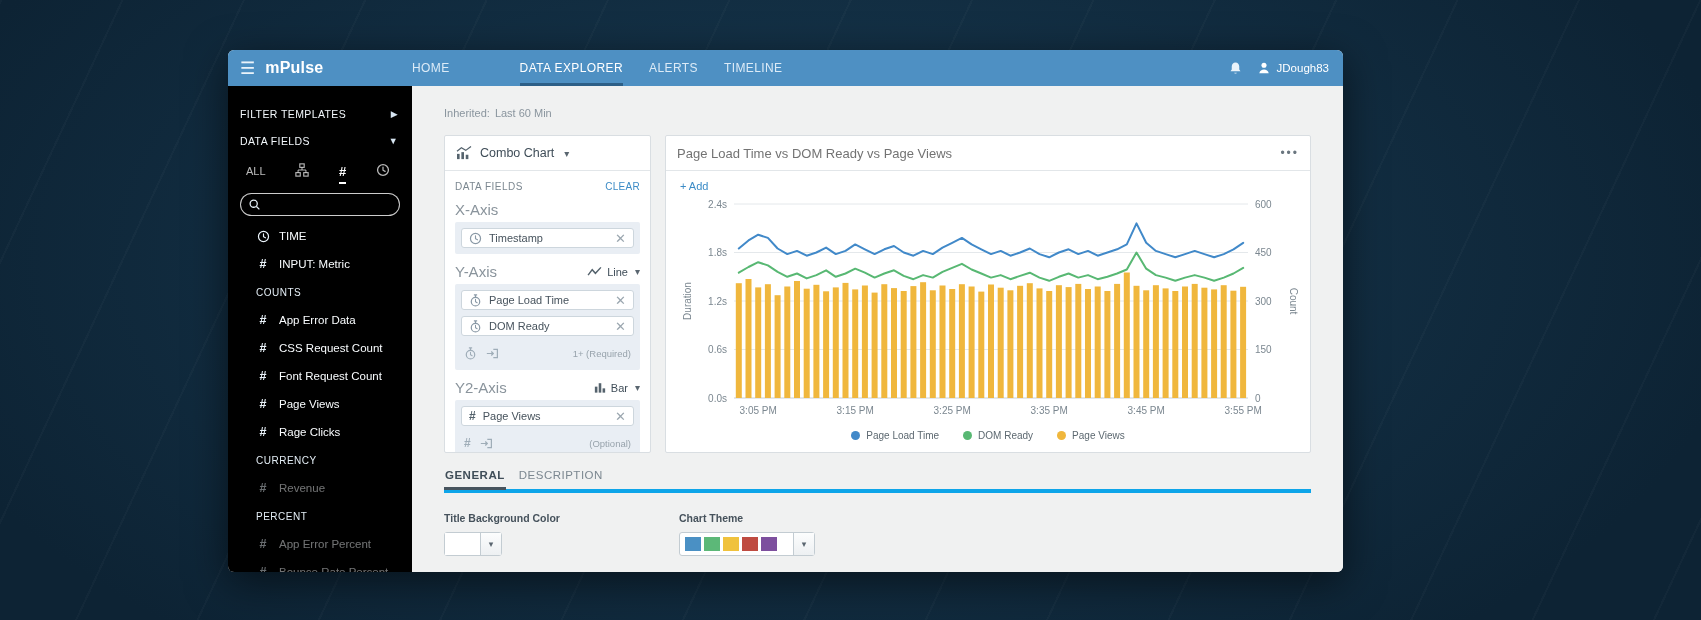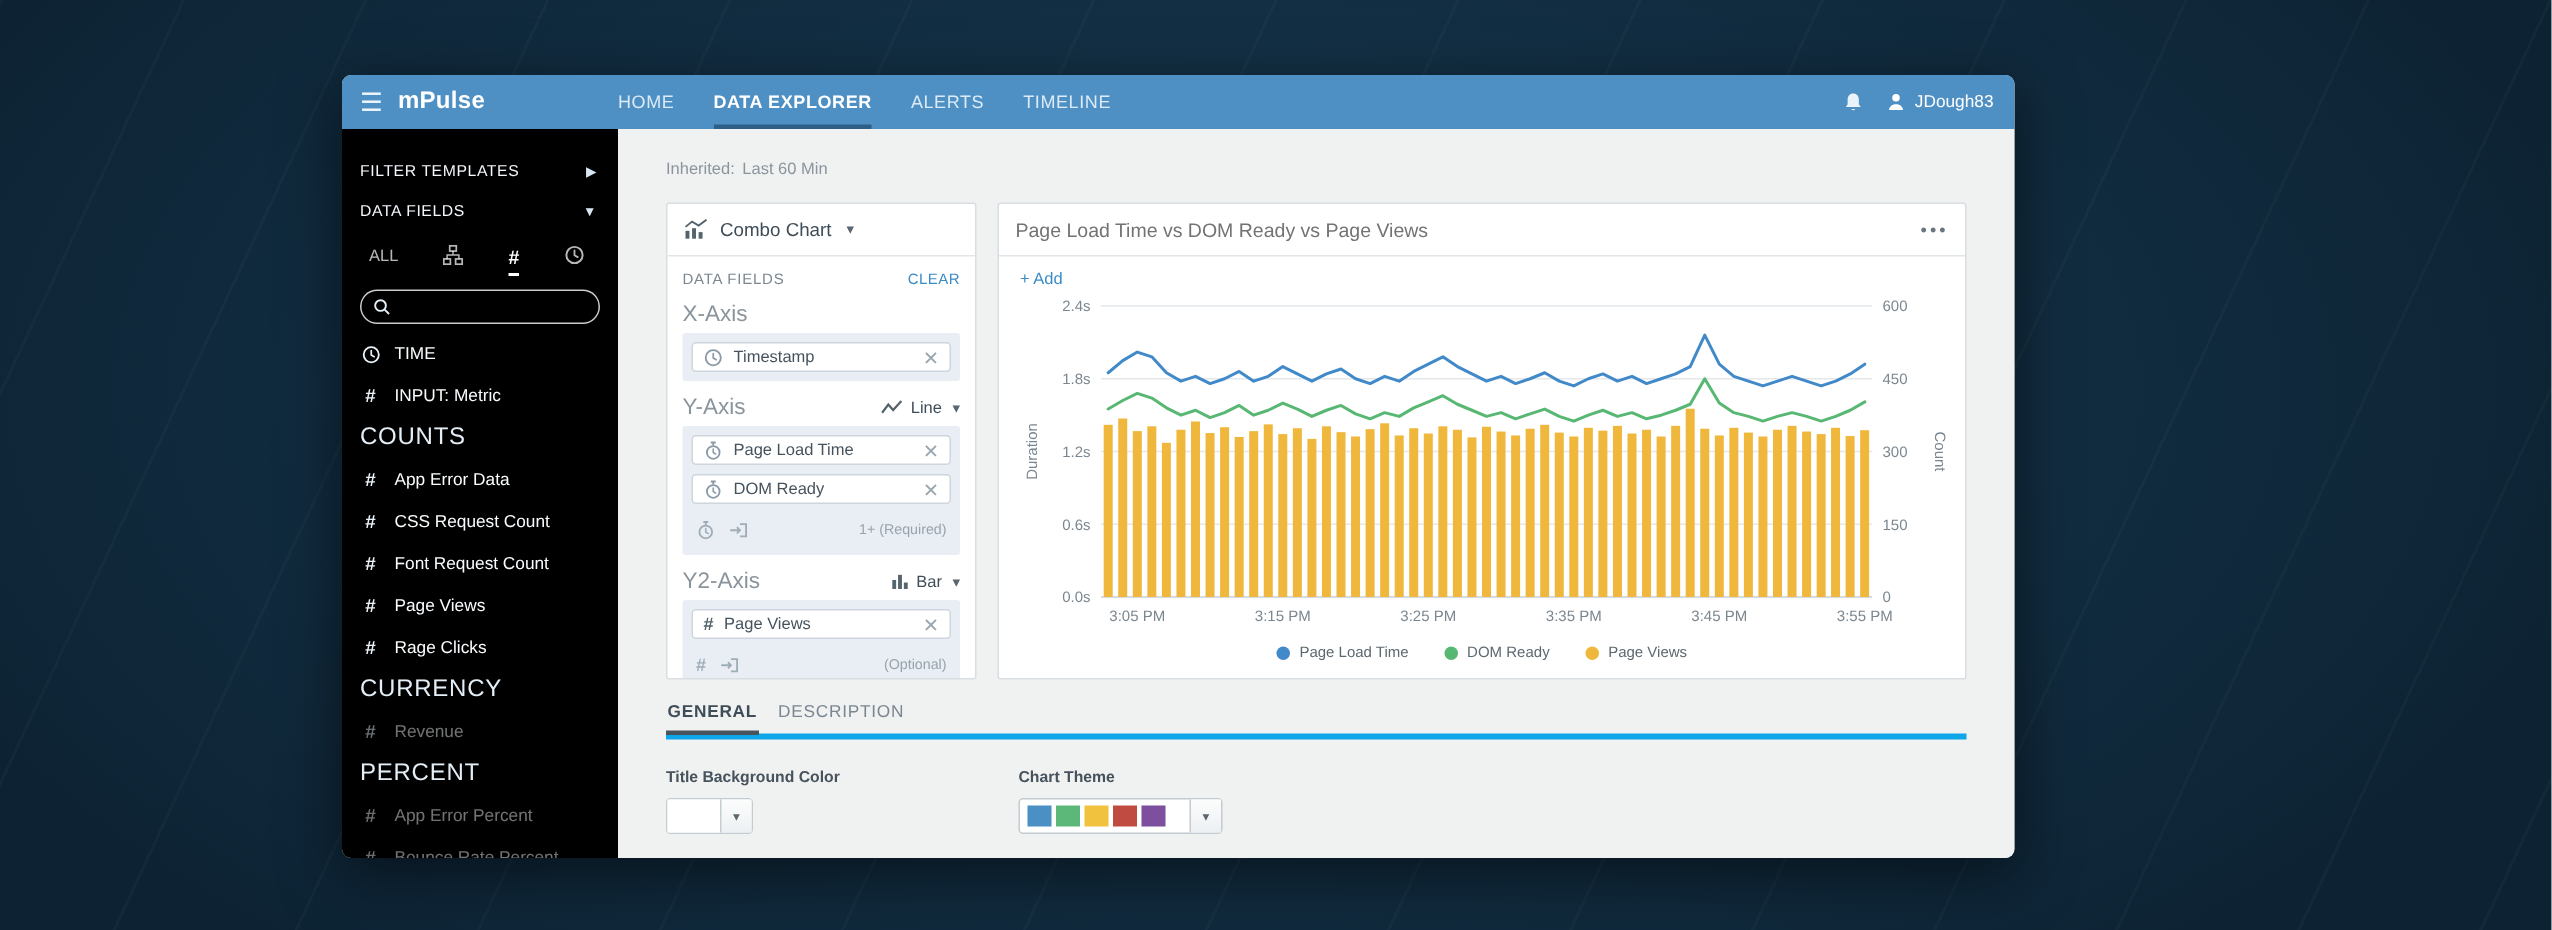--- a/index.html
+++ b/index.html
@@ -14,47 +14,47 @@
     overflow:hidden;box-shadow:0 10px 40px rgba(0,0,0,.55);background:#f0f1f1;display:flex;flex-direction:column;}
 
   
   .topnav{height:36px;flex:0 0 36px;background:#4e90c3;display:flex;align-items:center;color:#fff;}
   .brand{width:184px;flex:0 0 184px;display:flex;align-items:center;gap:10px;padding-left:12px;box-sizing:border-box;}
   .hamburger{font-size:17px;line-height:1;cursor:pointer;color:#eaf3fa;}
   .logo{font-size:16px;font-weight:700;letter-spacing:.2px;}
   .nav-items{display:flex;align-items:stretch;gap:26px;height:100%;}
   .nav-item{display:flex;align-items:center;font-size:12px;letter-spacing:.4px;color:#dcebf7;cursor:pointer;
     border-bottom:3px solid transparent;border-top:3px solid transparent;box-sizing:border-box;}
-  .nav-item.active{color:#ffffff;font-weight:700;border-bottom-color:#2d5f87;}
+  .nav-item.active{color:#ffffff;font-weight:400;border-bottom-color:#2d5f87;margin-left:44px;}
   .nav-right{margin-left:auto;display:flex;align-items:center;gap:14px;padding-right:14px;}
   .nav-right .icon{display:flex;align-items:center;color:#eaf3fa;cursor:pointer;}
   .user{display:flex;align-items:center;gap:6px;font-size:11.5px;color:#fff;cursor:pointer;}
 
   
   .window-body{flex:1;display:flex;min-height:0;}
   .sidebar{width:184px;flex:0 0 184px;background:#000000;color:#fff;overflow:hidden;padding-top:14px;box-sizing:border-box;}
   .main{flex:1;background:#f0f1f1;padding:14px 32px 0 32px;box-sizing:border-box;overflow:hidden;}
 
   
   .side-row{display:flex;align-items:center;justify-content:space-between;height:27px;padding:0 14px 0 12px;
     font-size:10.5px;letter-spacing:.4px;color:#f2f7fb;cursor:pointer;}
   .side-row .caret{font-size:9px;color:#d7e6f2;}
   .side-tabs{display:flex;align-items:flex-end;justify-content:space-between;padding:4px 22px 0 18px;height:26px;}
   .side-tab{font-size:11px;color:rgba(255,255,255,.72);cursor:pointer;padding-bottom:5px;border-bottom:2px solid transparent;display:flex;align-items:center;}
   .side-tab.active{color:#fff;font-weight:700;font-size:13px;border-bottom-color:#ffffff;padding-bottom:3px;}
   .side-search{position:relative;margin:9px 12px 6px 12px;}
   .side-search svg{position:absolute;left:8px;top:5px;color:#e4eef6;}
   .side-search input{width:100%;box-sizing:border-box;height:23px;border-radius:12px;border:1px solid rgba(255,255,255,.8);
     background:rgba(0,0,0,.10);color:#fff;font-size:11px;padding:0 10px 0 27px;outline:none;font-family:"Liberation Sans",sans-serif;}
-  .side-list{list-style:none;margin:4px 0 0 0;padding:0;}
+  .side-list{list-style:none;margin:4px 0 0 16px;padding:0;}
   .side-item{height:28px;display:flex;align-items:center;gap:9px;padding:0 12px;font-size:11.5px;color:#fafdff;cursor:pointer;}
   .side-item .fi{width:14px;display:flex;justify-content:center;align-items:center;color:#eaf3fa;}
   .side-item .fi.hash{font-weight:700;font-size:12.5px;}
   .side-item.disabled{opacity:.45;cursor:default;}
-  .side-header{height:28px;display:flex;align-items:center;padding:0 12px;font-size:16px;letter-spacing:.5px;color:#e4eef6;}
+  .side-header{height:28px;display:flex;align-items:center;padding:0 12px;font-size:10px;letter-spacing:.5px;color:#e4eef6;}
 
   
   .crumb-row{display:flex;align-items:center;}
   .breadcrumb{font-size:18px;color:#3f4d58;display:flex;align-items:center;gap:9px;}
   .breadcrumb .sep{color:#8a959e;font-size:15px;}
   .head-actions{margin-left:auto;display:flex;align-items:center;gap:15px;}
   .return-btn{display:flex;align-items:center;gap:4px;font-size:9px;font-weight:700;letter-spacing:.5px;color:#4a5660;
     background:#fbfcfc;border:1px solid #b9c3ca;border-radius:3px;padding:4px 9px;cursor:pointer;}
   .hist-icon{font-size:19px;line-height:1;color:#4a5660;cursor:pointer;}
   .hist-icon.disabled{color:#c2cad0;cursor:default;}

